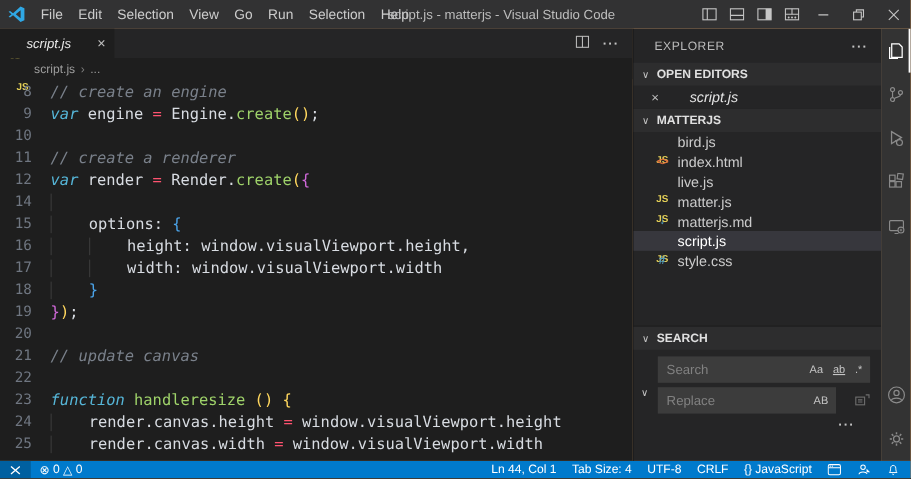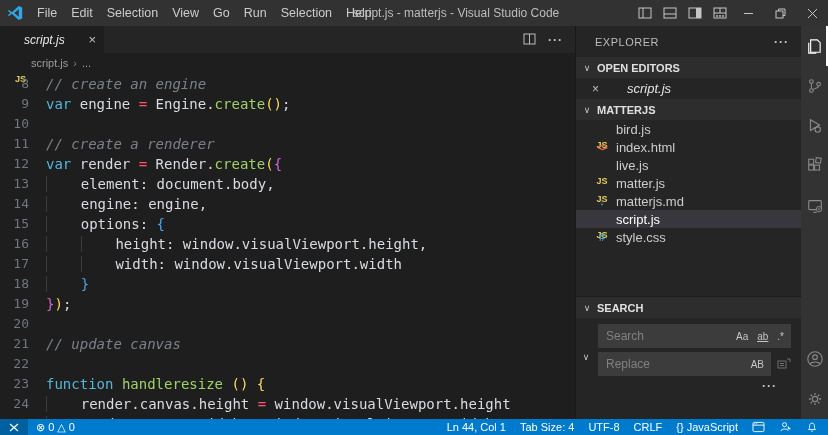--- a/index.html
+++ b/index.html
@@ -41,21 +41,21 @@
   .fi-md   { color:#519aba; font-size:11px; }
   .fi-css  { color:#519aba; font-size:11px; }
 
   
   .code { flex:1; overflow:hidden; font-family:"DejaVu Sans Mono",monospace; font-size:14px;
           line-height:20px; padding-top:2px; }
   .line { display:flex; height:20px; white-space:pre; }
   .ln { width:46px; flex:none; text-align:right; padding-right:17px; color:#6f7681; font-size:13px; }
   .lc { white-space:pre; color:#d8dce2; }
   .tk-cmt { color:#7a818b; font-style:italic; }
-  .tk-kw  { color:#56b6d8; }
+  .tk-kw  { color:#56b6d8; font-style:italic; }
   .tk-op  { color:#ff5370; }
   .tk-fn  { color:#9fd36a; }
   .tk-gold{ color:#ffd75e; }
   .tk-purple{ color:#cf68d8; }
   .tk-blue{ color:#4ba3e8; }
   .tk-txt { color:#d8dce2; }
   .tk-ind { border-left:1px solid #3a3a3a; }
 
   
   .sidebar { width:226px; background:#252526; border-left:1px solid #191919; display:flex;
@@ -75,21 +75,21 @@
   .sb-spacer { flex:1; }
   .search-sec { border-top:1px solid #1c1c1c; }
   .search-body { position:relative; padding:6px 10px 0 22px; }
   .toggle-replace { position:absolute; left:3px; top:34px; }
   .s-input { height:24px; background:#3c3c3c; display:flex; align-items:center;
              padding:0 5px 0 8px; margin-bottom:4px; }
   .ph { color:#818181; font-size:12px; flex:1; }
   .opts { display:flex; gap:5px; align-items:center; }
   .opt { font-size:10px; color:#c5c5c5; padding:1px 2px;text-align:right; }
   .opt.ul { text-decoration:underline; }
-  .replace-row { display:flex; align-items:center; gap:6px; }
+  .replace-row { display:flex; align-items:center; gap:17px; }
   .replace-row .s-input { flex:1; margin-bottom:0; }
   .replace-all { color:#6e6e6e; display:flex; }
   .search-more { text-align:right; padding:3px 14px 0 0; }
   .search-tail { height:26px; }
 
   
   .activitybar { width:27px; background:#333333; display:flex; flex-direction:column; align-items:stretch; }
   .ab-item { height:40px; display:flex; align-items:center; justify-content:center; color:#8a8a8a; }
   .ab-item.active { color:#ffffff; border-right:2px solid #ffffff; }
   .ab-bottom { margin-top:auto; }
@@ -197,22 +197,21 @@
         <span>script.js</span>
         <span class="bc-chev">›</span>
         <span>...</span>
       </div>
       <div class="code" id="code">
           <div class="line"><span class="ln">8</span><span class="lc"><span class="tk-cmt">// create an engine</span></span></div>
           <div class="line"><span class="ln">9</span><span class="lc"><span class="tk-kw">var</span><span class="tk-txt"> engine </span><span class="tk-op">=</span><span class="tk-txt"> Engine.</span><span class="tk-fn">create</span><span class="tk-gold">()</span><span class="tk-txt">;</span></span></div>
           <div class="line"><span class="ln">10</span><span class="lc"></span></div>
           <div class="line"><span class="ln">11</span><span class="lc"><span class="tk-cmt">// create a renderer</span></span></div>
           <div class="line"><span class="ln">12</span><span class="lc"><span class="tk-kw">var</span><span class="tk-txt"> render </span><span class="tk-op">=</span><span class="tk-txt"> Render.</span><span class="tk-fn">create</span><span class="tk-gold">(</span><span class="tk-purple">{</span></span></div>
-          <div class="line"><span class="ln">13</span><span class="lc"><span class="tk-ind">    </span><span class="tk-txt">element: document.body,</span></span></div>
-          <div class="line"><span class="ln">14</span><span class="lc"><span class="tk-ind">    </span><span class="tk-txt">engine: engine,</span></span></div>
+          <div class="line"><span class="ln">14</span><span class="lc"><span class="tk-ind">    </span></span></div>
           <div class="line"><span class="ln">15</span><span class="lc"><span class="tk-ind">    </span><span class="tk-txt">options: </span><span class="tk-blue">{</span></span></div>
           <div class="line"><span class="ln">16</span><span class="lc"><span class="tk-ind">    </span><span class="tk-ind">    </span><span class="tk-txt">height: window.visualViewport.height,</span></span></div>
           <div class="line"><span class="ln">17</span><span class="lc"><span class="tk-ind">    </span><span class="tk-ind">    </span><span class="tk-txt">width: window.visualViewport.width</span></span></div>
           <div class="line"><span class="ln">18</span><span class="lc"><span class="tk-ind">    </span><span class="tk-blue">}</span></span></div>
           <div class="line"><span class="ln">19</span><span class="lc"><span class="tk-purple">}</span><span class="tk-gold">)</span><span class="tk-txt">;</span></span></div>
           <div class="line"><span class="ln">20</span><span class="lc"></span></div>
           <div class="line"><span class="ln">21</span><span class="lc"><span class="tk-cmt">// update canvas</span></span></div>
           <div class="line"><span class="ln">22</span><span class="lc"></span></div>
           <div class="line"><span class="ln">23</span><span class="lc"><span class="tk-kw">function</span><span class="tk-txt"> </span><span class="tk-fn">handleresize</span><span class="tk-txt"> </span><span class="tk-gold">() {</span></span></div>
           <div class="line"><span class="ln">24</span><span class="lc"><span class="tk-ind">    </span><span class="tk-txt">render.canvas.height </span><span class="tk-op">=</span><span class="tk-txt"> window.visualViewport.height</span></span></div>

